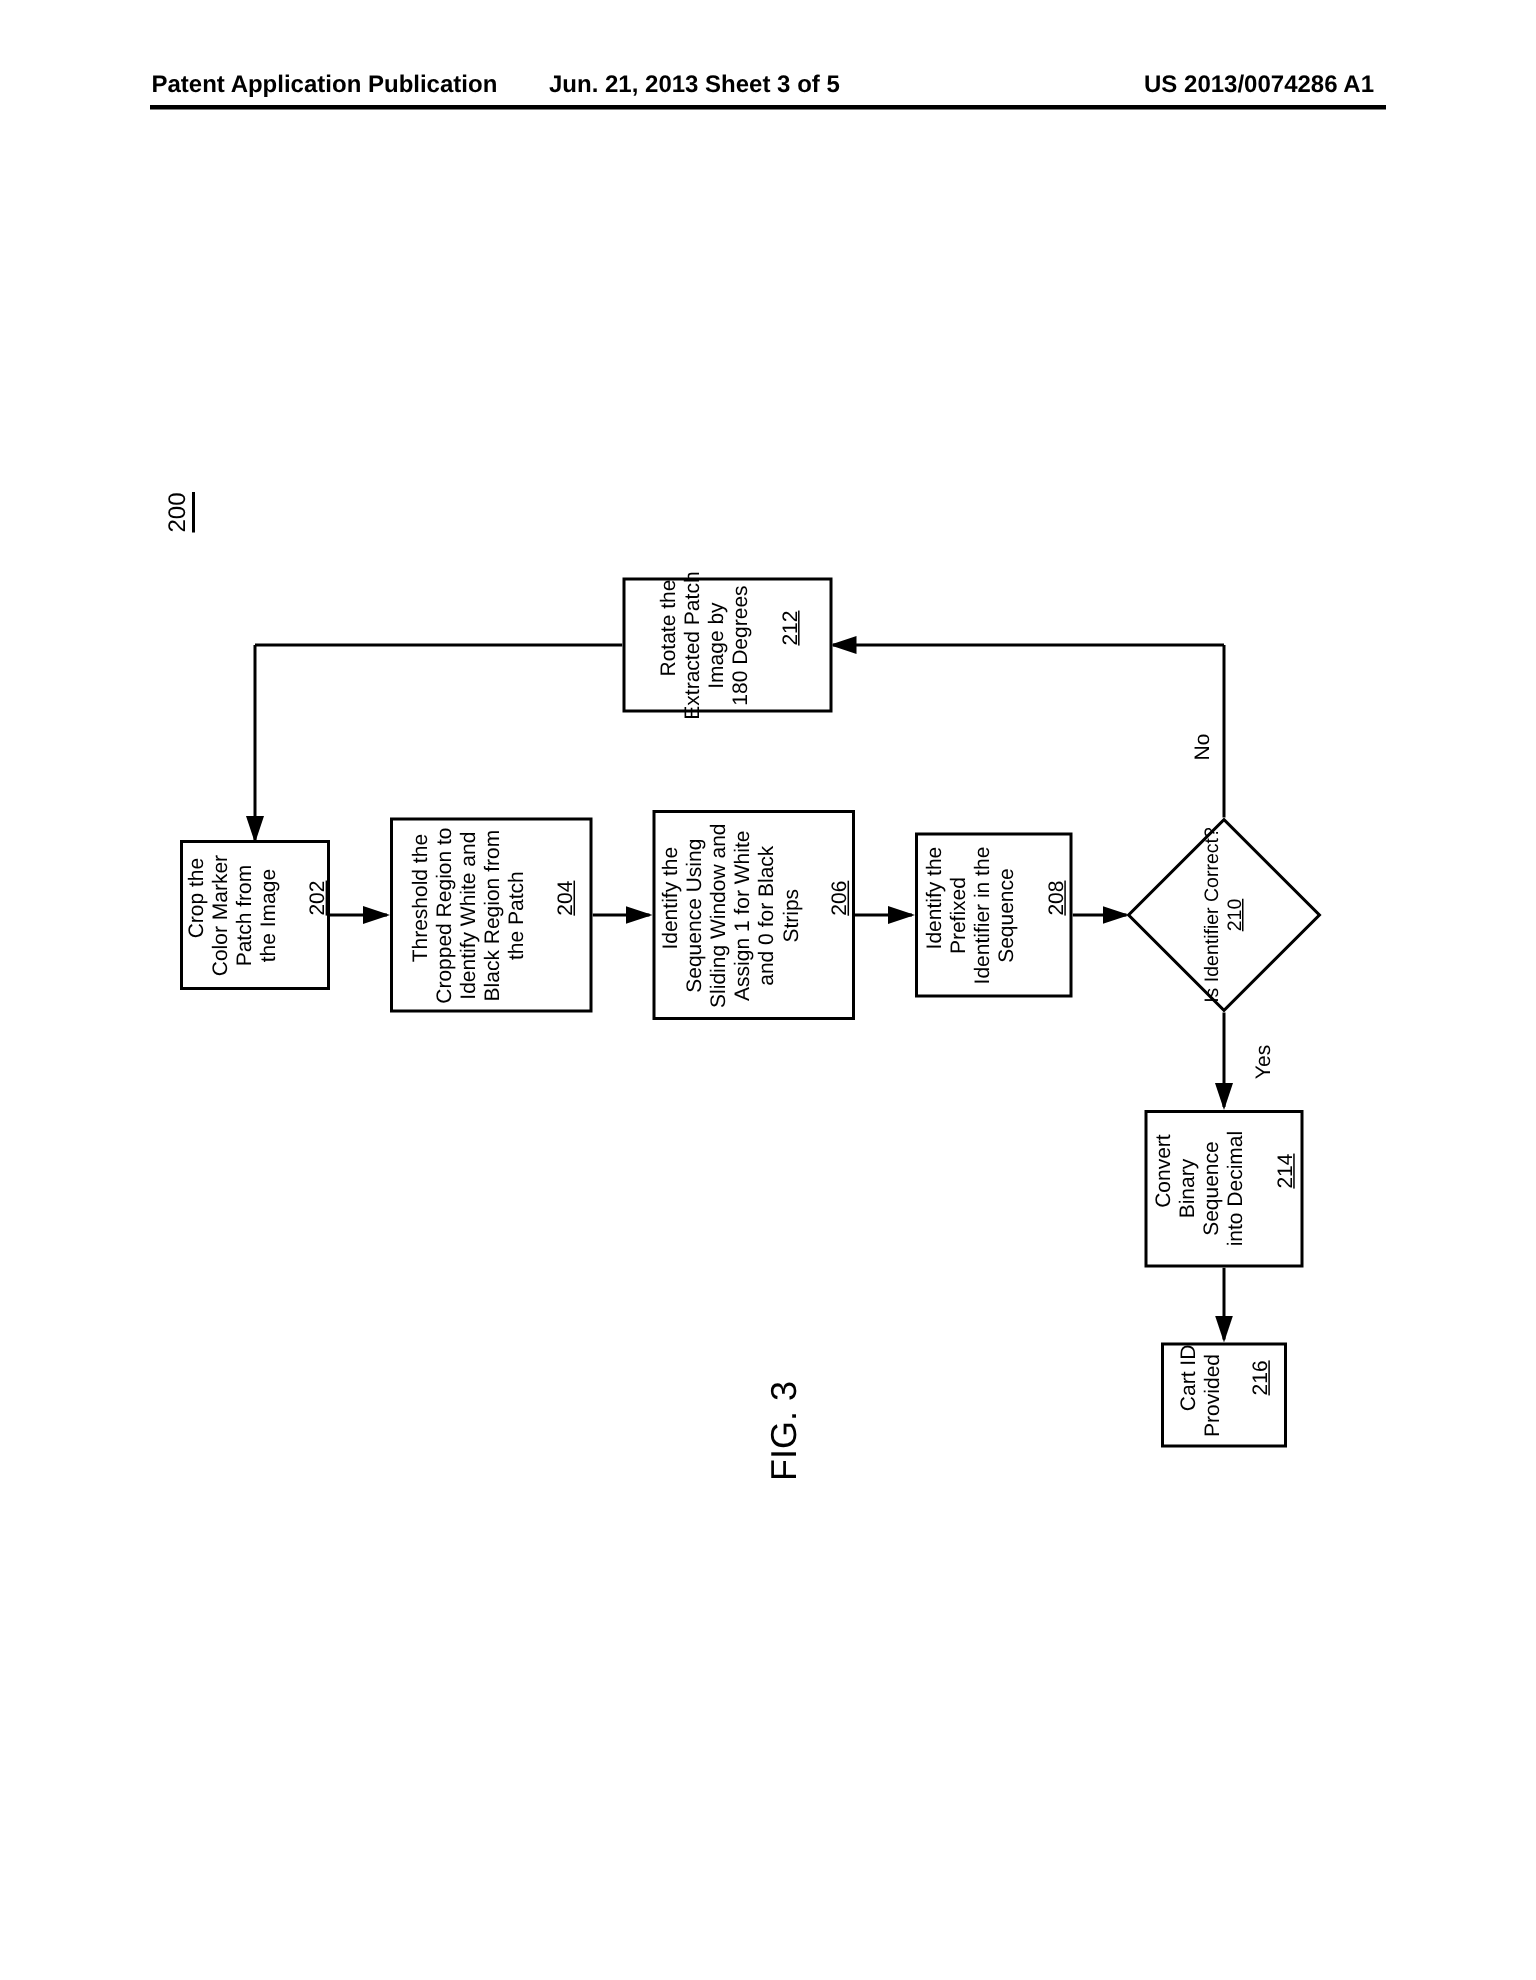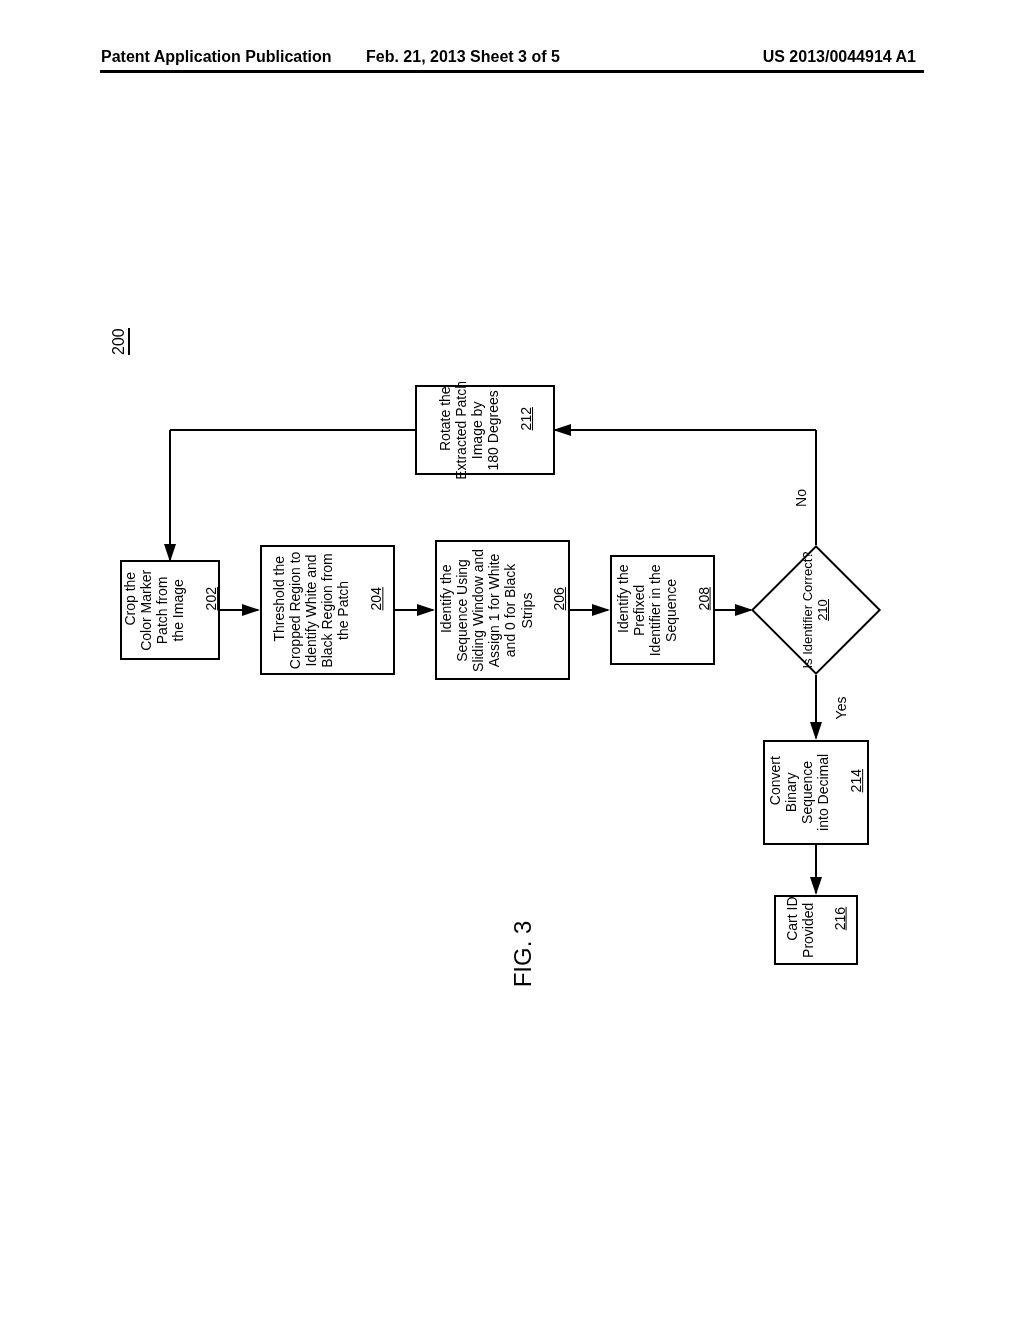--- a/index.html
+++ b/index.html
@@ -112,22 +112,22 @@
     position: absolute;
     font-size: 24px;
     transform: rotate(-90deg);
   }
 </style>
 </head>
 <body>
 
 <div class="header">
   <span class="header-left">Patent Application Publication</span>
-  <span class="header-center">Feb. 21, 2013  Sheet 3 of 5</span>
-  <span class="header-right">US 2013/0044914 A1</span>
+  <span class="header-center">Jun. 21, 2013  Sheet 3 of 5</span>
+  <span class="header-right">US 2013/0074286 A1</span>
 </div>
 <div class="header-rule"></div>
 
 <div class="diagram">
 
   <span class="ref-main">200</span>
 
   <svg class="connectors" viewBox="0 0 800 1040">
     <defs>
       <marker id="ah" markerWidth="10" markerHeight="10" refX="8" refY="3" orient="auto">

